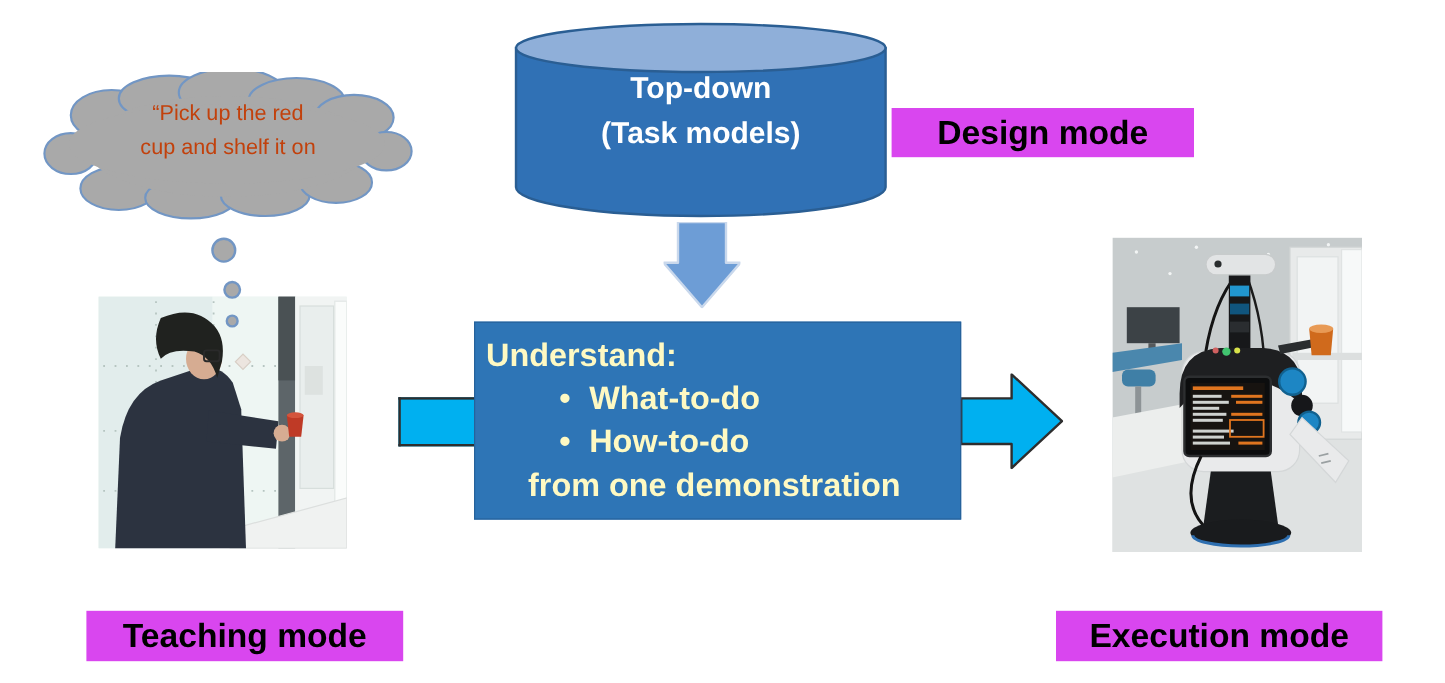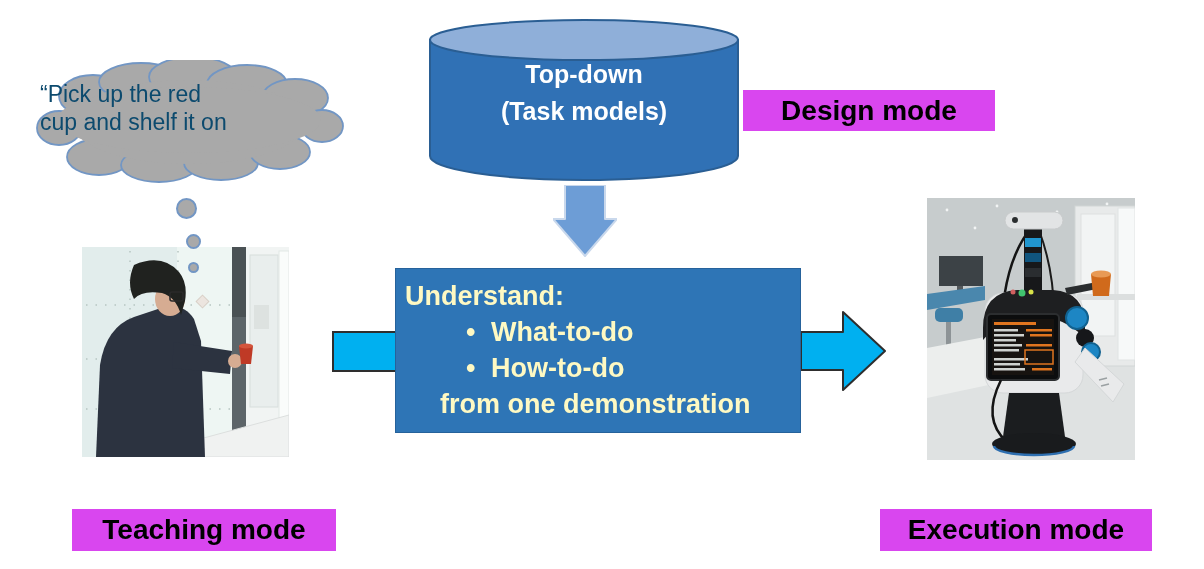--- a/index.html
+++ b/index.html
@@ -4,22 +4,22 @@
 <style>
   html,body{margin:0;padding:0;background:#ffffff;}
   .canvas{
     position:relative;width:1204px;height:569px;background:#ffffff;overflow:hidden;
     font-family:"Liberation Sans","DejaVu Sans",sans-serif;
   }
   .abs{position:absolute;}
 
   
   .cloud-text{
-    position:absolute;left:40px;top:80px;width:300px;text-align:left;
-    font-size:23px;line-height:28px;color:#0c4a6e;z-index:3;
+    position:absolute;left:40px;top:80px;width:300px;text-align:center;
+    font-size:18px;line-height:28px;color:#c2410c;z-index:3;
   }
   .trail-dot{
     position:absolute;border-radius:50%;background:#A9A9A9;border:2px solid #7296C4;
     box-sizing:border-box;z-index:4;
   }
 
   
   .cyl-text{
     position:absolute;left:428px;top:56px;width:312px;text-align:center;
     font-size:25px;font-weight:bold;line-height:37px;color:#ffffff;z-index:3;

